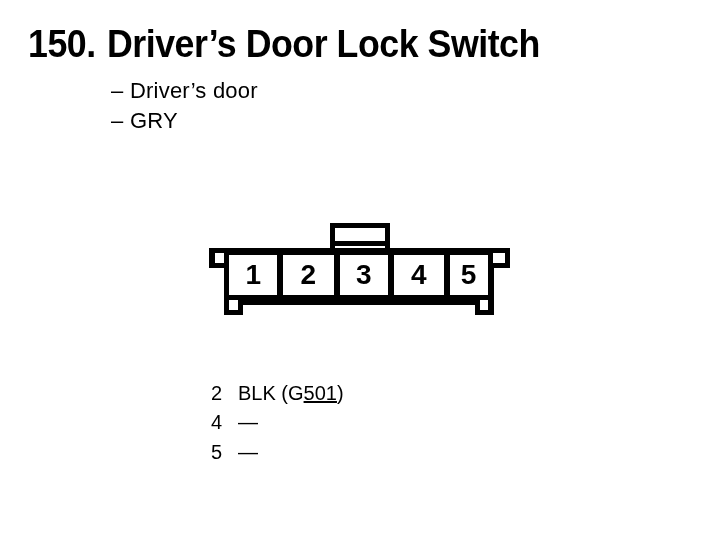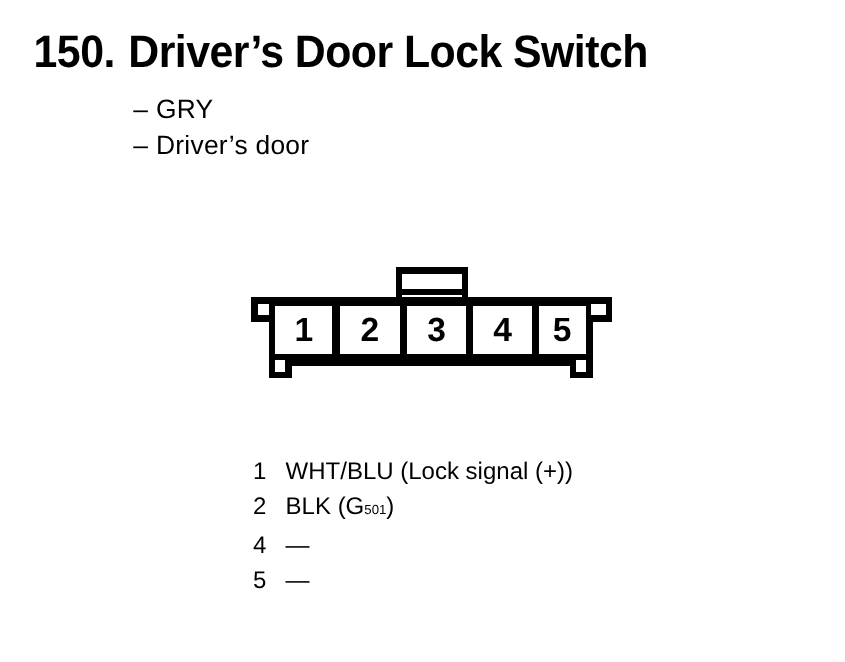--- a/index.html
+++ b/index.html
@@ -23,37 +23,37 @@
   .cavity-num{
     font-family:"Liberation Sans","DejaVu Sans",sans-serif;
     font-size:28px;font-weight:bold;fill:#000000;text-anchor:middle;
   }
   .pins{
     position:absolute;left:207px;top:379px;font-size:20px;line-height:29.4px;
     white-space:nowrap;
   }
   .pin-num{display:inline-block;width:15px;text-align:right;}
   .pin-desc{margin-left:16px;}
-  .pin-sub{font-size:11px;}
+  .pin-sub{font-size:20px;text-decoration:underline;}
 </style>
 </head>
 <body>
 
 <div class="page">
 
   <div class="title">
     <span class="title-num">150.</span><span class="title-text">Driver’s Door Lock Switch</span>
   </div>
 
   <div class="notes">
     <div class="note-row">
-      <span class="note-bullet">–</span><span>GRY</span>
+      <span class="note-bullet">–</span><span>Driver’s door</span>
     </div>
     <div class="note-row">
-      <span class="note-bullet">–</span><span>Driver’s door</span>
+      <span class="note-bullet">–</span><span>GRY</span>
     </div>
   </div>
 
   <svg class="connector-svg" viewBox="200 215 320 110">
 
     <rect class="shape" x="332.5" y="225.5" width="55" height="25" fill="#ffffff" stroke-width="5.5"></rect>
     <line class="shape" x1="330.5" y1="243" x2="389.5" y2="243" stroke-width="5"></line>
 
     <path class="shape" fill="#ffffff" stroke-width="5.5" d="M212,250.5 H507.5 V265.5 H491 V312.5 H477.5 V302.5 H240.5 V312.5 H226.5 V265.5 H212 Z"></path>
 
@@ -64,23 +64,20 @@
     <line class="shape" x1="446.5" y1="251" x2="446.5" y2="297.5" stroke-width="6"></line>
     <text class="cavity-num" x="253.3" y="284">1</text>
     <text class="cavity-num" x="308.3" y="284">2</text>
     <text class="cavity-num" x="363.8" y="284">3</text>
     <text class="cavity-num" x="418.8" y="284">4</text>
     <text class="cavity-num" x="468.5" y="284">5</text>
   </svg>
 
   <div class="pins">
     <div class="pin-row">
-      <span class="pin-num">1</span><span class="pin-desc">WHT/BLU (Lock signal (+))</span>
-    </div>
-    <div class="pin-row">
       <span class="pin-num">2</span><span class="pin-desc"><span>BLK (G</span><span class="pin-sub">501</span><span>)</span></span>
     </div>
     <div class="pin-row">
       <span class="pin-num">4</span><span class="pin-desc">—</span>
     </div>
     <div class="pin-row">
       <span class="pin-num">5</span><span class="pin-desc">—</span>
     </div>
   </div>
 

